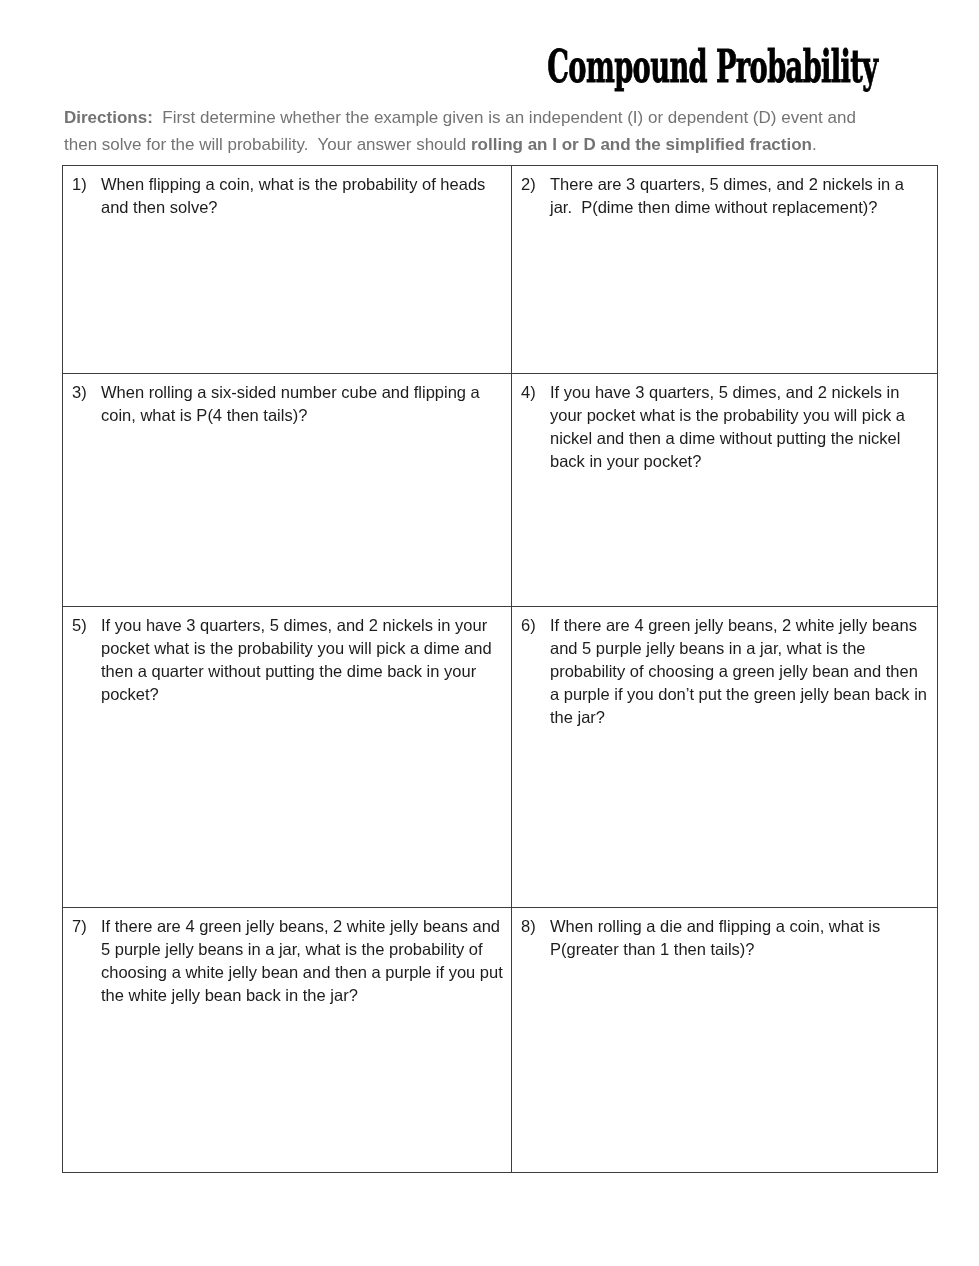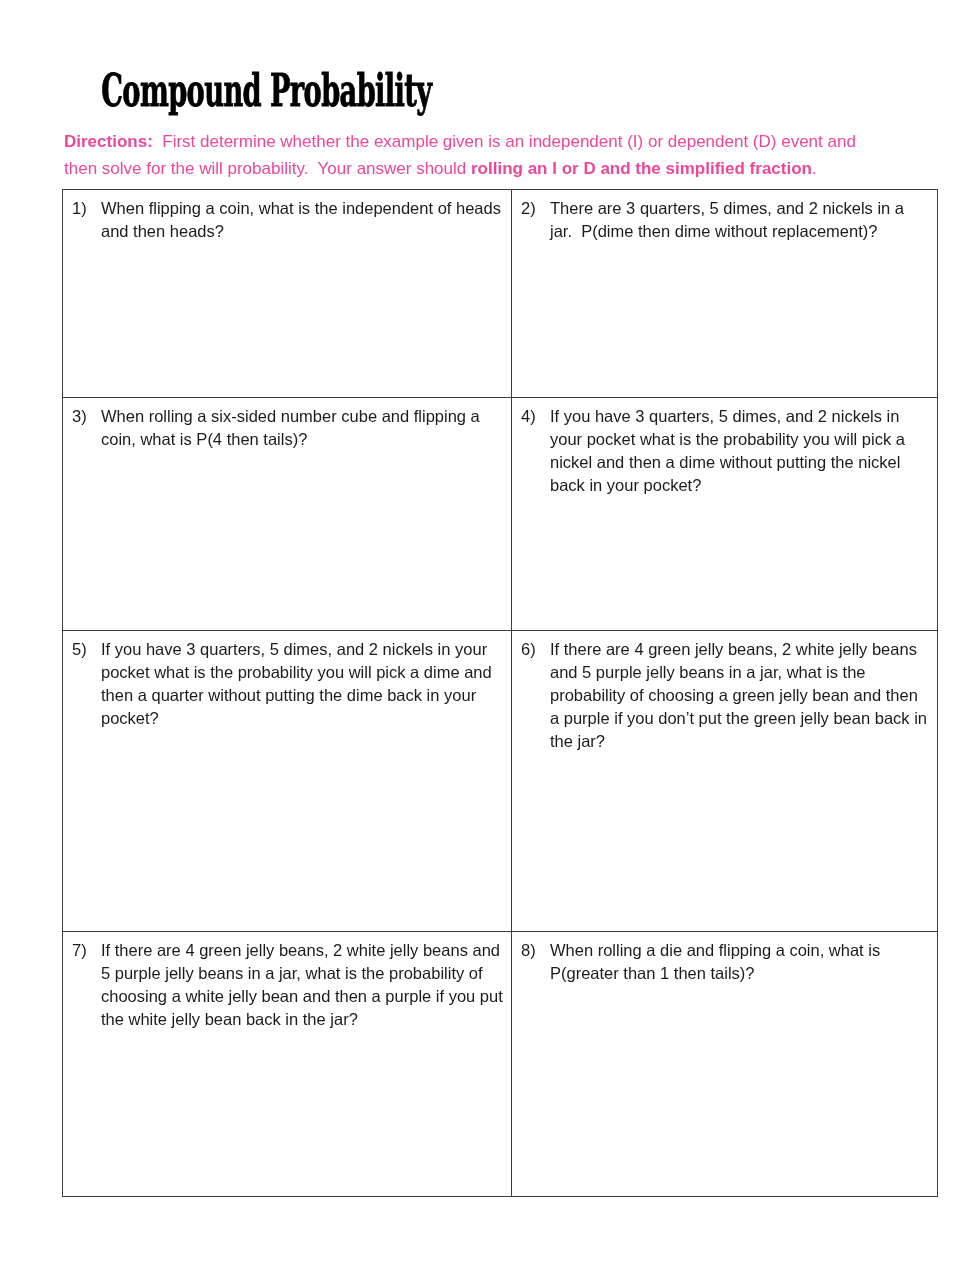--- a/index.html
+++ b/index.html
@@ -9,23 +9,23 @@
     background: #ffffff;
   }
   body {
     width: 979px;
     height: 1266px;
     font-family: "Liberation Sans", sans-serif;
     color: #1a1a1a;
     overflow: hidden;
   }
   .title-wrap {
-    margin-top: 66px;
+    margin-top: 42px;
     height: 56px;
-    text-align: left;
+    text-align: right;
     text-decoration: underline;
   }
   .page-title {
     display: inline-block;
     margin: 0;
     font-family: "DejaVu Serif", "Liberation Serif", serif;
     font-weight: 700;
     font-size: 44px;
     line-height: 50px;
     letter-spacing: -1px;
@@ -33,21 +33,21 @@
     transform: scaleX(0.62);
     transform-origin: center;
     -webkit-text-stroke: 0.9px #000000;
     white-space: nowrap;
   }
   .directions {
     margin: 6px 42px 7px 64px;
     font-size: 17px;
     line-height: 27px;
     white-space: pre-wrap;
-    color: #ec4899;
+    color: #737373;
   }
   .directions .b { font-weight: 700; }
   table.worksheet {
     border-collapse: collapse;
     table-layout: fixed;
     margin-left: 62px;
     width: 875px;
   }
   td.cell {
     border: 1.5px solid #3d3d3d;
@@ -83,21 +83,21 @@
 </div>
 
 <p class="directions"><span class="b">Directions:</span><span>  First determine whether the example given is an independent (I) or dependent (D) event and</span><br><span>then solve for the will probability.  Your answer should </span><span class="b">rolling an I or D and the simplified fraction</span><span>.</span></p>
 
 <table class="worksheet">
   <tbody>
       <tr class="r1">
     <td class="cell c1">
       <div class="problem">
         <span class="num">1)</span>
-        <span class="ptext">When flipping a coin, what is the independent of heads and then heads?</span>
+        <span class="ptext">When flipping a coin, what is the probability of heads and then solve?</span>
       </div>
     </td>
     <td class="cell c2">
       <div class="problem">
         <span class="num">2)</span>
         <span class="ptext">There are 3 quarters, 5 dimes, and 2 nickels in a jar.  P(dime then dime without replacement)?</span>
       </div>
     </td>
   </tr>
   <tr class="r2">

